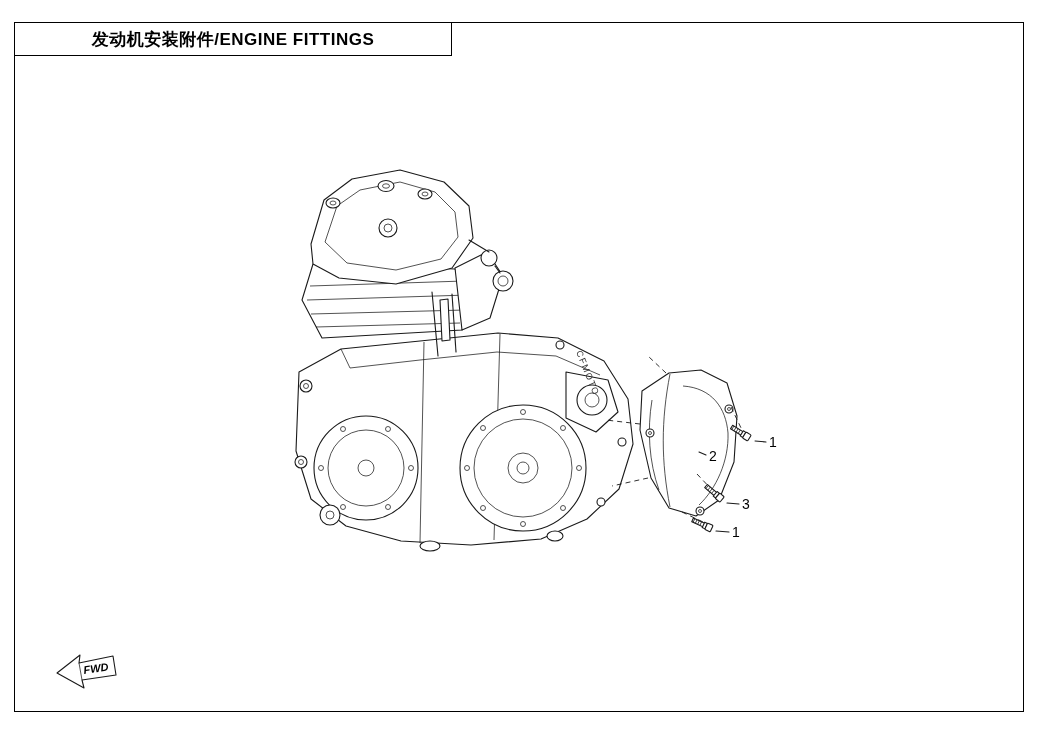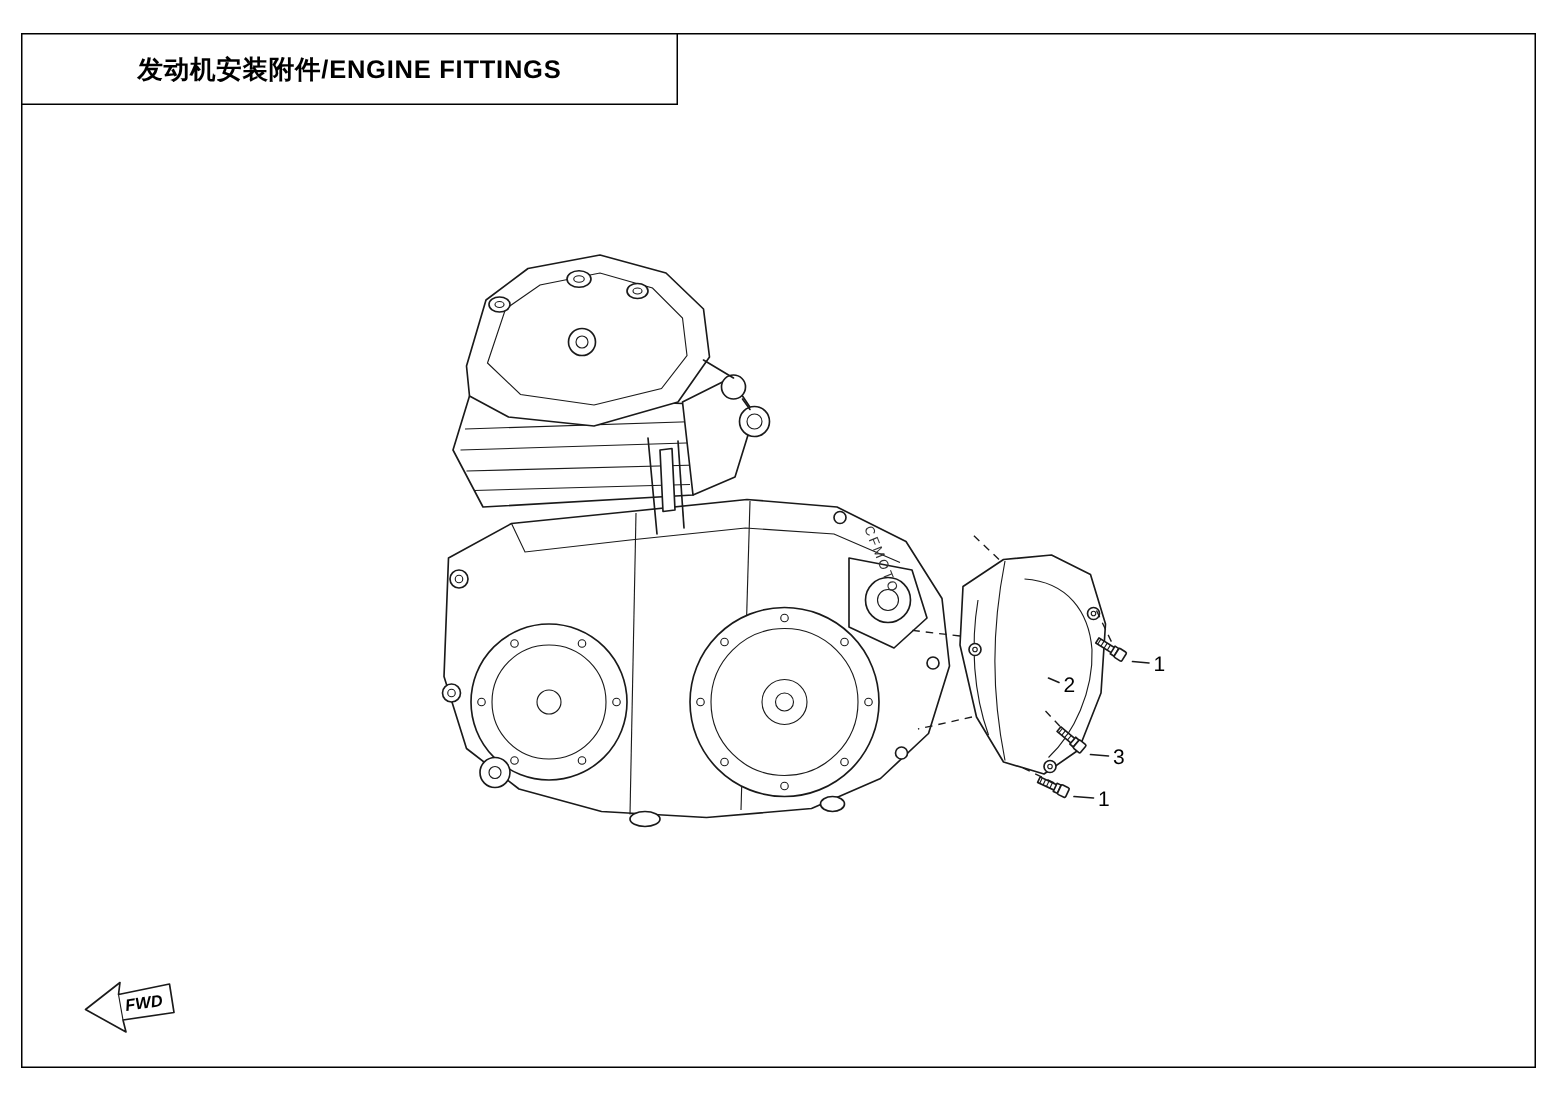--- a/index.html
+++ b/index.html
@@ -5,21 +5,21 @@
   html,body{margin:0;padding:0;background:#fff;}
   body{
     width:1039px;height:734px;position:relative;overflow:hidden;
     font-family:"Liberation Sans",sans-serif;color:#000;
   }
   .frame{
     position:absolute;left:14px;top:22px;width:1010px;height:690px;
     border:1.6px solid #000;box-sizing:border-box;background:#fff;
   }
   .title-box{
-    position:absolute;left:14px;top:22px;width:438px;height:48px;
+    position:absolute;left:14px;top:22px;width:438px;height:34px;
     border:1.6px solid #000;box-sizing:border-box;background:#fff;
     display:flex;align-items:center;justify-content:center;
     font-weight:bold;font-size:17px;letter-spacing:.5px;z-index:3;
   }
   svg.diagram{position:absolute;left:0;top:0;z-index:2;}
   .ln{fill:none;stroke:#1a1a1a;stroke-width:1.1;stroke-linejoin:round;stroke-linecap:round;}
   .fw{fill:#fff;stroke:#1a1a1a;stroke-width:1.1;stroke-linejoin:round;}
   .thin{stroke:#1a1a1a;stroke-width:.75;fill:none;}
   .dash{fill:none;stroke:#1a1a1a;stroke-width:.9;stroke-dasharray:5 4;}
   .callout{font:14px "Liberation Sans",sans-serif;fill:#000;}

